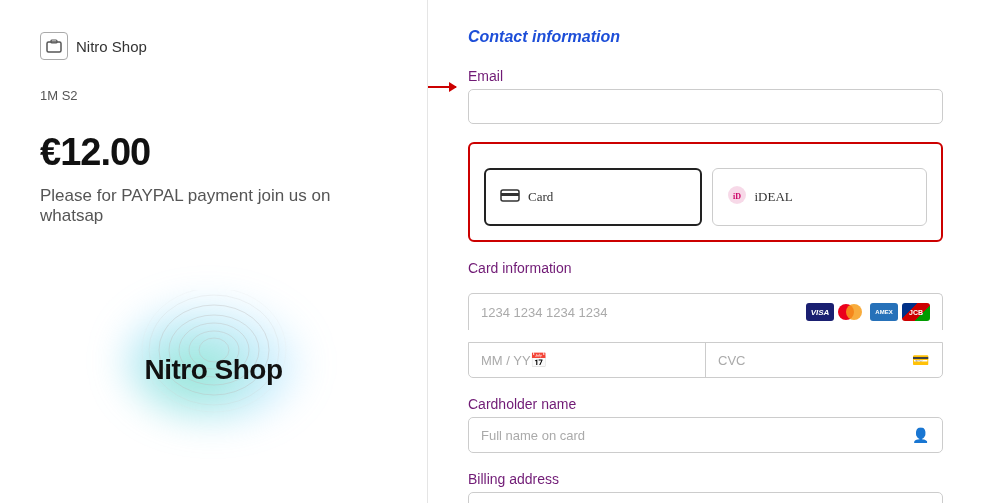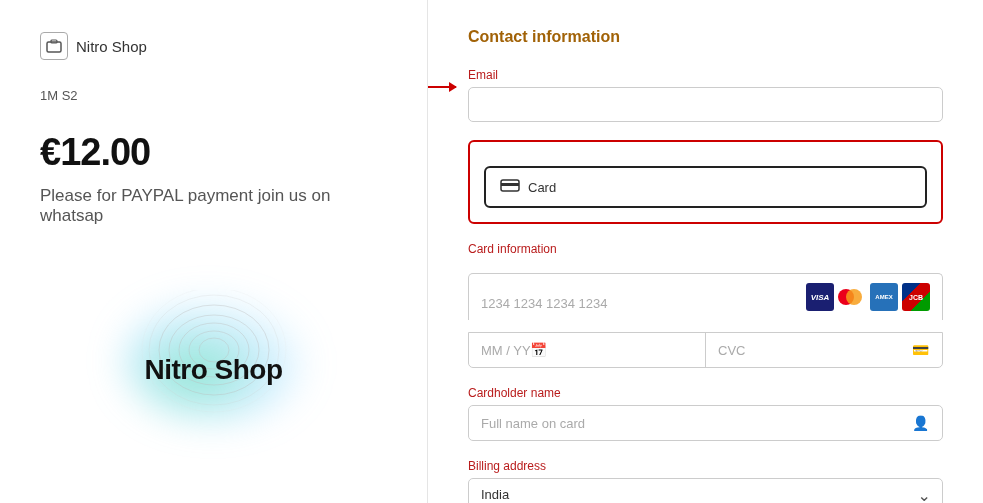--- a/index.html
+++ b/index.html
@@ -105,27 +105,28 @@
       padding: 28px 40px;
       overflow-y: auto;
       display: flex;
       flex-direction: column;
       gap: 18px;
     }
 
     .section-title {
       font-size: 16px;
       font-weight: 600;
-      color: #a16207;
+      color: #1d4ed8;
       margin-bottom: 4px;
+      font-style: italic;
     }
 
     .field-label {
-      font-size: 12px;
-      color: #b91c1c;
+      font-size: 14px;
+      color: #701a75;
       margin-bottom: 5px;
     }
 
     .field-input {
       width: 100%;
       border: 1.5px solid #ccc;
       border-radius: 5px;
       padding: 9px 12px;
       font-size: 13px;
       color: #333;
@@ -173,66 +174,67 @@
     .payment-options {
       display: flex;
       gap: 10px;
       margin-top: 10px;
     }
 
     .payment-option {
       flex: 1;
       border: 1.5px solid #ccc;
       border-radius: 6px;
-      padding: 10px 14px;
+      padding: 16px 14px;
       cursor: pointer;
       display: flex;
       align-items: center;
       gap: 8px;
       font-size: 13px;
       color: #333;
       background: #fff;
+      font-family: Liberation Serif, serif;
     }
 
     .payment-option.selected {
       border: 2px solid #222;
       background: #fff;
     }
 
     
     .card-info-section {
       display: flex;
       flex-direction: column;
       gap: 12px;
     }
 
     .card-number-row {
       border: 1.5px solid #ccc;
       border-radius: 5px 5px 0 0;
       padding: 9px 12px;
       display: flex;
-      align-items: flex-end;
+      align-items: center;
       justify-content: space-between;
       border-bottom: none;
     }
 
     .card-number-placeholder {
       font-size: 13px;
       color: #aaa;
     }
 
     .card-logos {
       display: flex;
       align-items: center;
       gap: 4px;
     }
 
     .card-logo {
       width: 28px;
-      height: 28px;
+      height: 18px;
       border-radius: 3px;
       display: flex;
       align-items: center;
       justify-content: center;
       font-size: 7px;
       font-weight: 700;
     }
 
     .visa-logo { background: #1a1f71; color: #fff; font-size: 8px; font-weight: 900; font-style: italic; }
     .amex-logo { background: #2671b9; color: #fff; font-size: 6px; }
@@ -389,20 +391,29 @@
       <div class="payment-option selected">
         <span>
           <svg width="20" height="15" viewBox="0 0 20 15" fill="none">
             <rect x="1" y="2" width="18" height="11" rx="2" stroke="#333" stroke-width="1.5" fill="white"></rect>
             <rect x="1" y="5" width="18" height="3" fill="#333"></rect>
           </svg>
         </span>
         <span>Card</span>
       </div>
 
+      <div class="payment-option">
+        <span>
+          <svg width="20" height="20" viewBox="0 0 20 20">
+            <circle cx="10" cy="10" r="9" fill="#cc0066" opacity="0.15"></circle>
+            <text x="10" y="14" text-anchor="middle" font-size="8" font-weight="900" fill="#cc0066">iD</text>
+          </svg>
+        </span>
+        <span>iDEAL</span>
+      </div>
 
     </div>
   </div>
 
   <div class="card-info-section">
     <div class="field-label">Card information</div>
     <div class="card-number-row">
       <span class="card-number-placeholder">1234 1234 1234 1234</span>
       <div class="card-logos">
         <div class="card-logo visa-logo">VISA</div>

